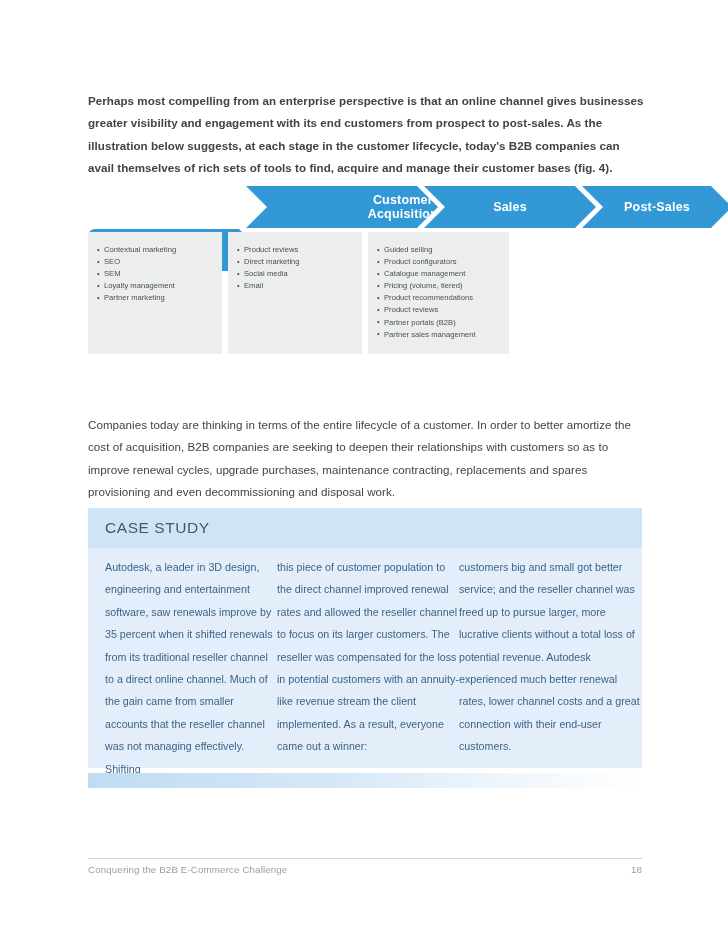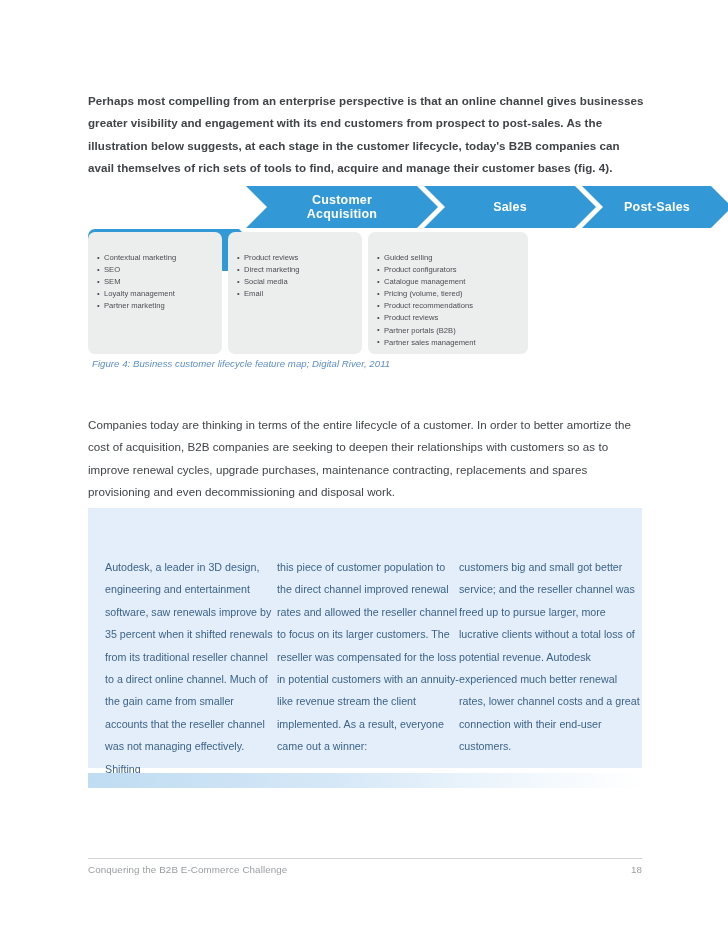--- a/index.html
+++ b/index.html
@@ -79,20 +79,21 @@
     width: 172px;
     border-top-left-radius: 7px;
     border-bottom-left-radius: 7px;
     clip-path: polygon(0 0, 151px 0, 172px 50%, 151px 100%, 0 100%);
     margin-top: 43px;
   }
   .chev-1 {
     left: 158px;
     width: 192px;
     clip-path: polygon(0 0, 171px 0, 192px 50%, 171px 100%, 0 100%, 21px 50%);
+    justify-content: flex-end;
   }
   .chev-2 {
     left: 336px;
     width: 172px;
     clip-path: polygon(0 0, 151px 0, 172px 50%, 151px 100%, 0 100%, 21px 50%);
   }
   
   .chev-3-body {
     position: absolute;
     left: 494px;
@@ -111,27 +112,27 @@
     left: 0;
     top: 46px;
     width: 556px;
     height: 122px;
   }
   .card {
     position: absolute;
     top: 0;
     height: 122px;
     background: #eceded;
-    border-radius: 7px;
+    border-radius: 0;
     box-sizing: border-box;
-    padding: 20px 8px 8px 9px;
+    padding: 12px 8px 8px 9px;
   }
   .card-0 { left: 0px;   width: 134px; }
   .card-1 { left: 140px; width: 134px; }
-  .card-2 { left: 280px; width: 160px; }
+  .card-2 { left: 280px; width: 141px; }
   .card-3 { left: 427px; width: 129px; }
 
   .card ul {
     margin: 0;
     padding: 0;
     list-style: none;
   }
   .card li {
     font-size: 7.6px;
     line-height: 12.1px;
@@ -294,25 +295,27 @@
           <li>Product reviews</li>
           <li>Partner portals (B2B)</li>
           <li>Partner sales management</li>
         </ul>
       </div>
 
 
     </div>
   </div>
 
-  <div class="figcaption">Figure 4: Business customer lifecycle feature map; Digital River, 2011</div>
 
   <p class="para para-mid">Companies today are thinking in terms of the entire lifecycle of a customer. In order to better amortize the cost of acquisition, B2B companies are seeking to deepen their relationships with customers so as to improve renewal cycles, upgrade purchases, maintenance contracting, replacements and spares provisioning and even decommissioning and disposal work.</p>
 
   <div class="casestudy">
+    <div class="cs-head">
+      <span class="cs-head-title">CASE STUDY</span>
+    </div>
     <div class="cs-cols">
       <div class="cs-col cs-col-0">Autodesk, a leader in 3D design, engineering and entertainment software, saw renewals improve by 35 percent when it shifted renewals from its traditional reseller channel to a direct online channel. Much of the gain came from smaller accounts that the reseller channel was not managing effectively. Shifting</div>
       <div class="cs-col cs-col-1">this piece of customer population to the direct channel improved renewal rates and allowed the reseller channel to focus on its larger customers. The reseller was compensated for the loss in potential customers with an annuity-like revenue stream the client implemented. As a result, everyone came out a winner:</div>
       <div class="cs-col cs-col-2">customers big and small got better service; and the reseller channel was freed up to pursue larger, more lucrative clients without a total loss of potential revenue. Autodesk experienced much better renewal rates, lower channel costs and a great connection with their end-user customers.</div>
     </div>
   </div>
 
   <div class="cs-strip"></div>
 
   <div class="footer-rule"></div>

